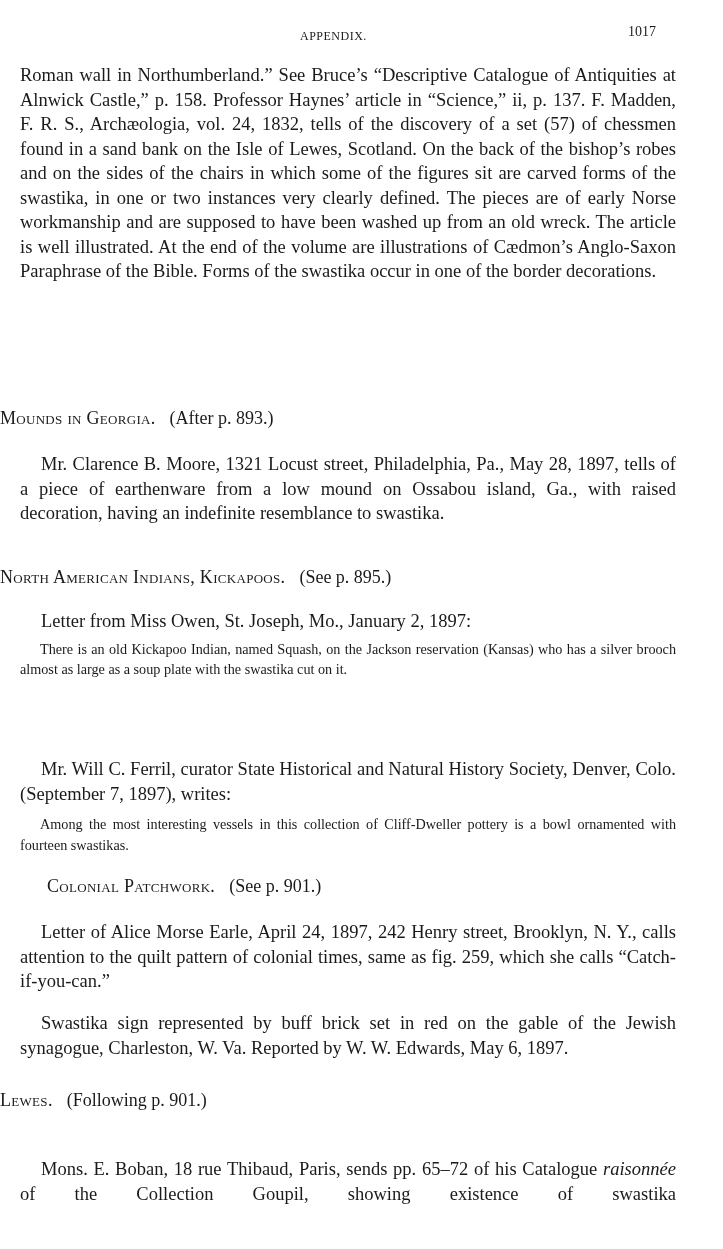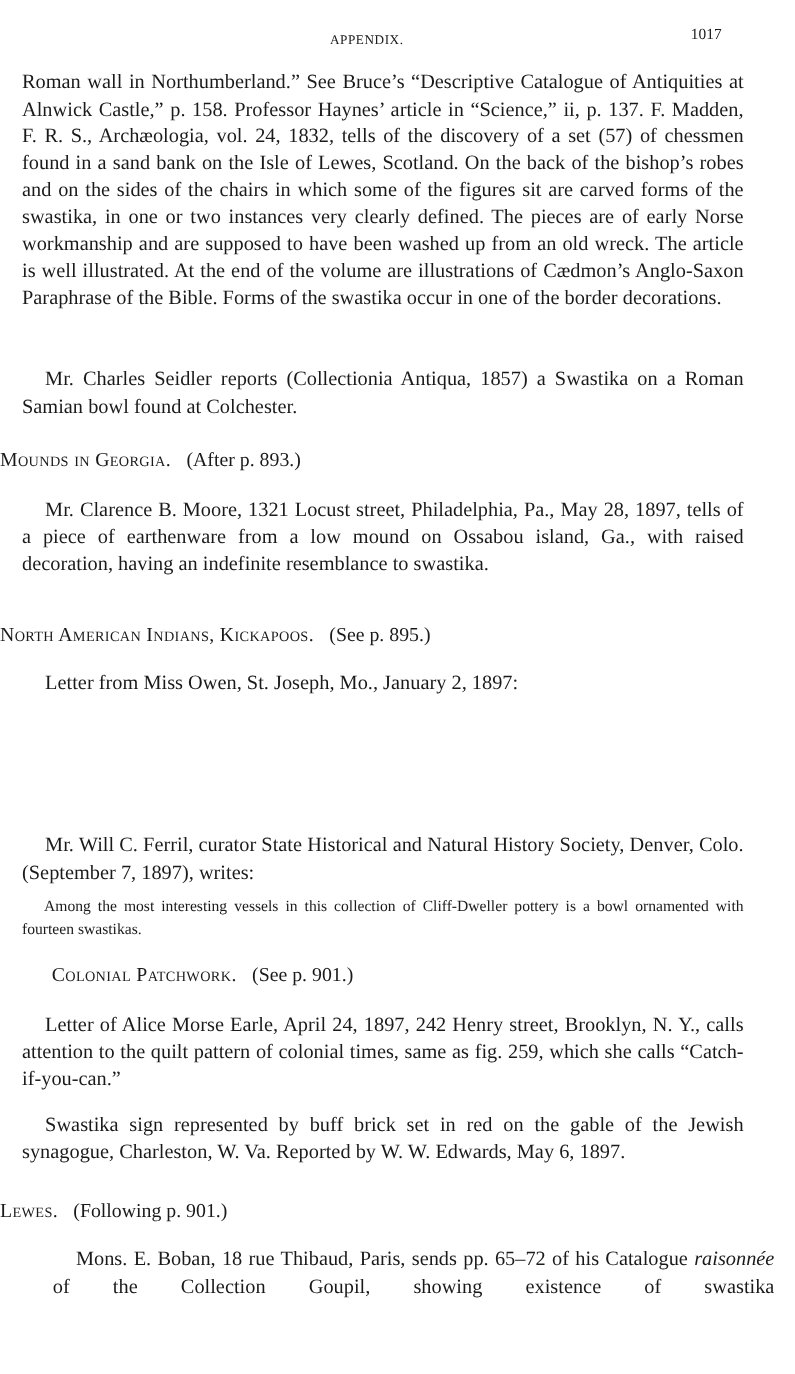--- a/index.html
+++ b/index.html
@@ -43,53 +43,51 @@
 
   <div class="running-head">
     <span class="running-title">APPENDIX.</span>
     <span class="page-number">1017</span>
   </div>
 
   <div class="block" style="top:63px;">
     <p class="body-text">Roman wall in Northumberland.” See Bruce’s “Descriptive Catalogue of Antiquities at Alnwick Castle,” p. 158. Professor Haynes’ article in “Science,” ii, p. 137. F. Madden, F. R. S., Archæologia, vol. 24, 1832, tells of the discovery of a set (57) of chessmen found in a sand bank on the Isle of Lewes, Scotland. On the back of the bishop’s robes and on the sides of the chairs in which some of the figures sit are carved forms of the swastika, in one or two instances very clearly defined. The pieces are of early Norse workmanship and are supposed to have been washed up from an old wreck. The article is well illustrated. At the end of the volume are illustrations of Cædmon’s Anglo-Saxon Paraphrase of the Bible. Forms of the swastika occur in one of the border decorations.</p>
   </div>
 
-  <div class="block" style="top:333px;">
-    <p class="body-text indent">Mr. Charles Seidler reports (Collectionia Antiqua, 1857) a Swastika on a Roman Samian bowl found at Colchester.</p>
-  </div>
 
   <div class="heading" style="top:408px;">
     <span class="sc">Mounds in Georgia.</span><span class="ref">(After p. 893.)</span>
   </div>
   <div class="block" style="top:452px;">
     <p class="body-text indent">Mr. Clarence B. Moore, 1321 Locust street, Philadelphia, Pa., May 28, 1897, tells of a piece of earthenware from a low mound on Ossabou island, Ga., with raised decoration, having an indefinite resemblance to swastika.</p>
   </div>
 
   <div class="heading" style="top:567px;">
     <span class="sc">North American Indians, Kickapoos.</span><span class="ref">(See p. 895.)</span>
   </div>
   <div class="block" style="top:609px;">
     <p class="body-text indent">Letter from Miss Owen, St. Joseph, Mo., January 2, 1897:</p>
+    <p class="small-text" style="margin-top:5px;">There is an old Kickapoo Indian, named Squash, on the Jackson reservation (Kansas) who has a silver brooch almost as large as a soup plate with the swastika cut on it.</p>
   </div>
 
   <div class="block" style="top:757px;">
     <p class="body-text indent">Mr. Will C. Ferril, curator State Historical and Natural History Society, Denver, Colo. (September 7, 1897), writes:</p>
     <p class="small-text" style="margin-top:8px;">Among the most interesting vessels in this collection of Cliff-Dweller pottery is a bowl ornamented with fourteen swastikas.</p>
   </div>
 
   <div class="heading" style="top:876px;padding-left:47px;">
     <span class="sc">Colonial Patchwork.</span><span class="ref">(See p. 901.)</span>
   </div>
   <div class="block" style="top:920px;">
     <p class="body-text indent">Letter of Alice Morse Earle, April 24, 1897, 242 Henry street, Brooklyn, N. Y., calls attention to the quilt pattern of colonial times, same as fig. 259, which she calls “Catch-if-you-can.”</p>
   </div>
   <div class="block" style="top:1011px;">
     <p class="body-text indent">Swastika sign represented by buff brick set in red on the gable of the Jewish synagogue, Charleston, W. Va. Reported by W. W. Edwards, May 6, 1897.</p>
   </div>
 
   <div class="heading" style="top:1090px;">
     <span class="sc">Lewes.</span><span class="ref">(Following p. 901.)</span>
   </div>
-  <div class="block" style="top:1133px;margin-left:28px;">
+  <div class="block" style="top:1157px;">
     <p class="body-text indent justify-last"><span>Mons. E. Boban, 18 rue Thibaud, Paris, sends pp. 65–72 of his Catalogue </span><i>raisonnée</i><span> of the Collection Goupil, showing existence of swastika</span></p>
   </div>
 
 </div>
 
 </body></html>

